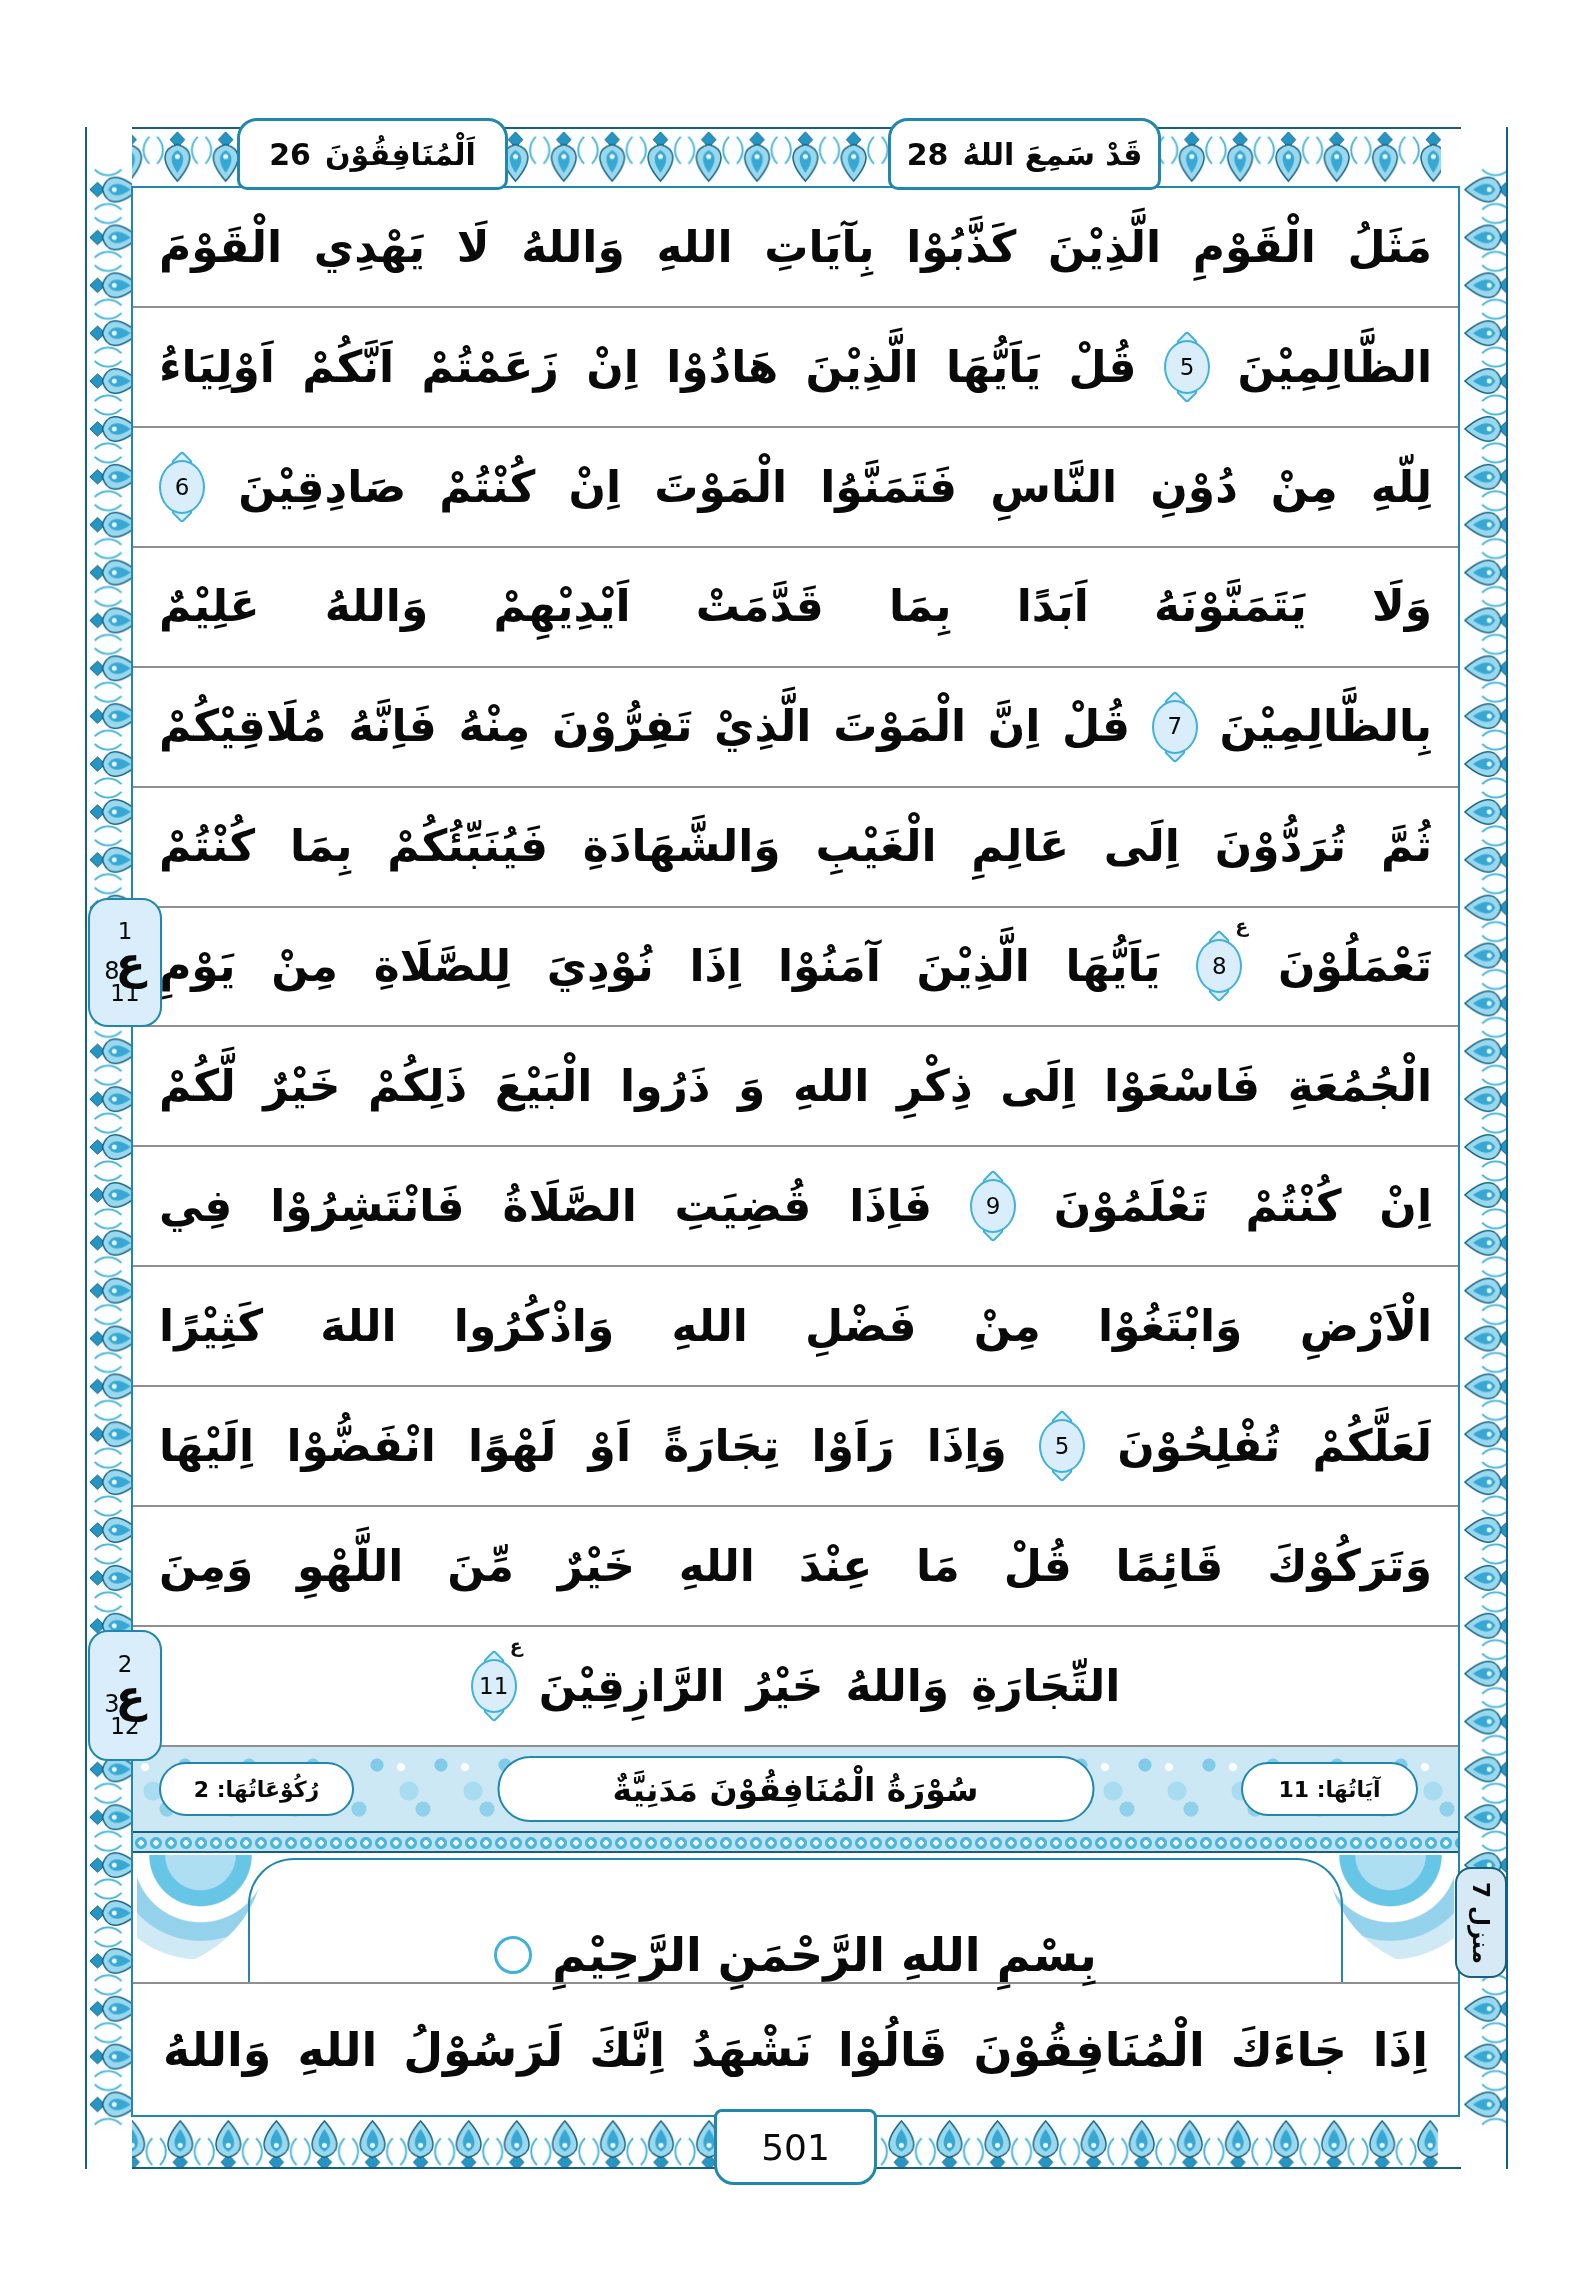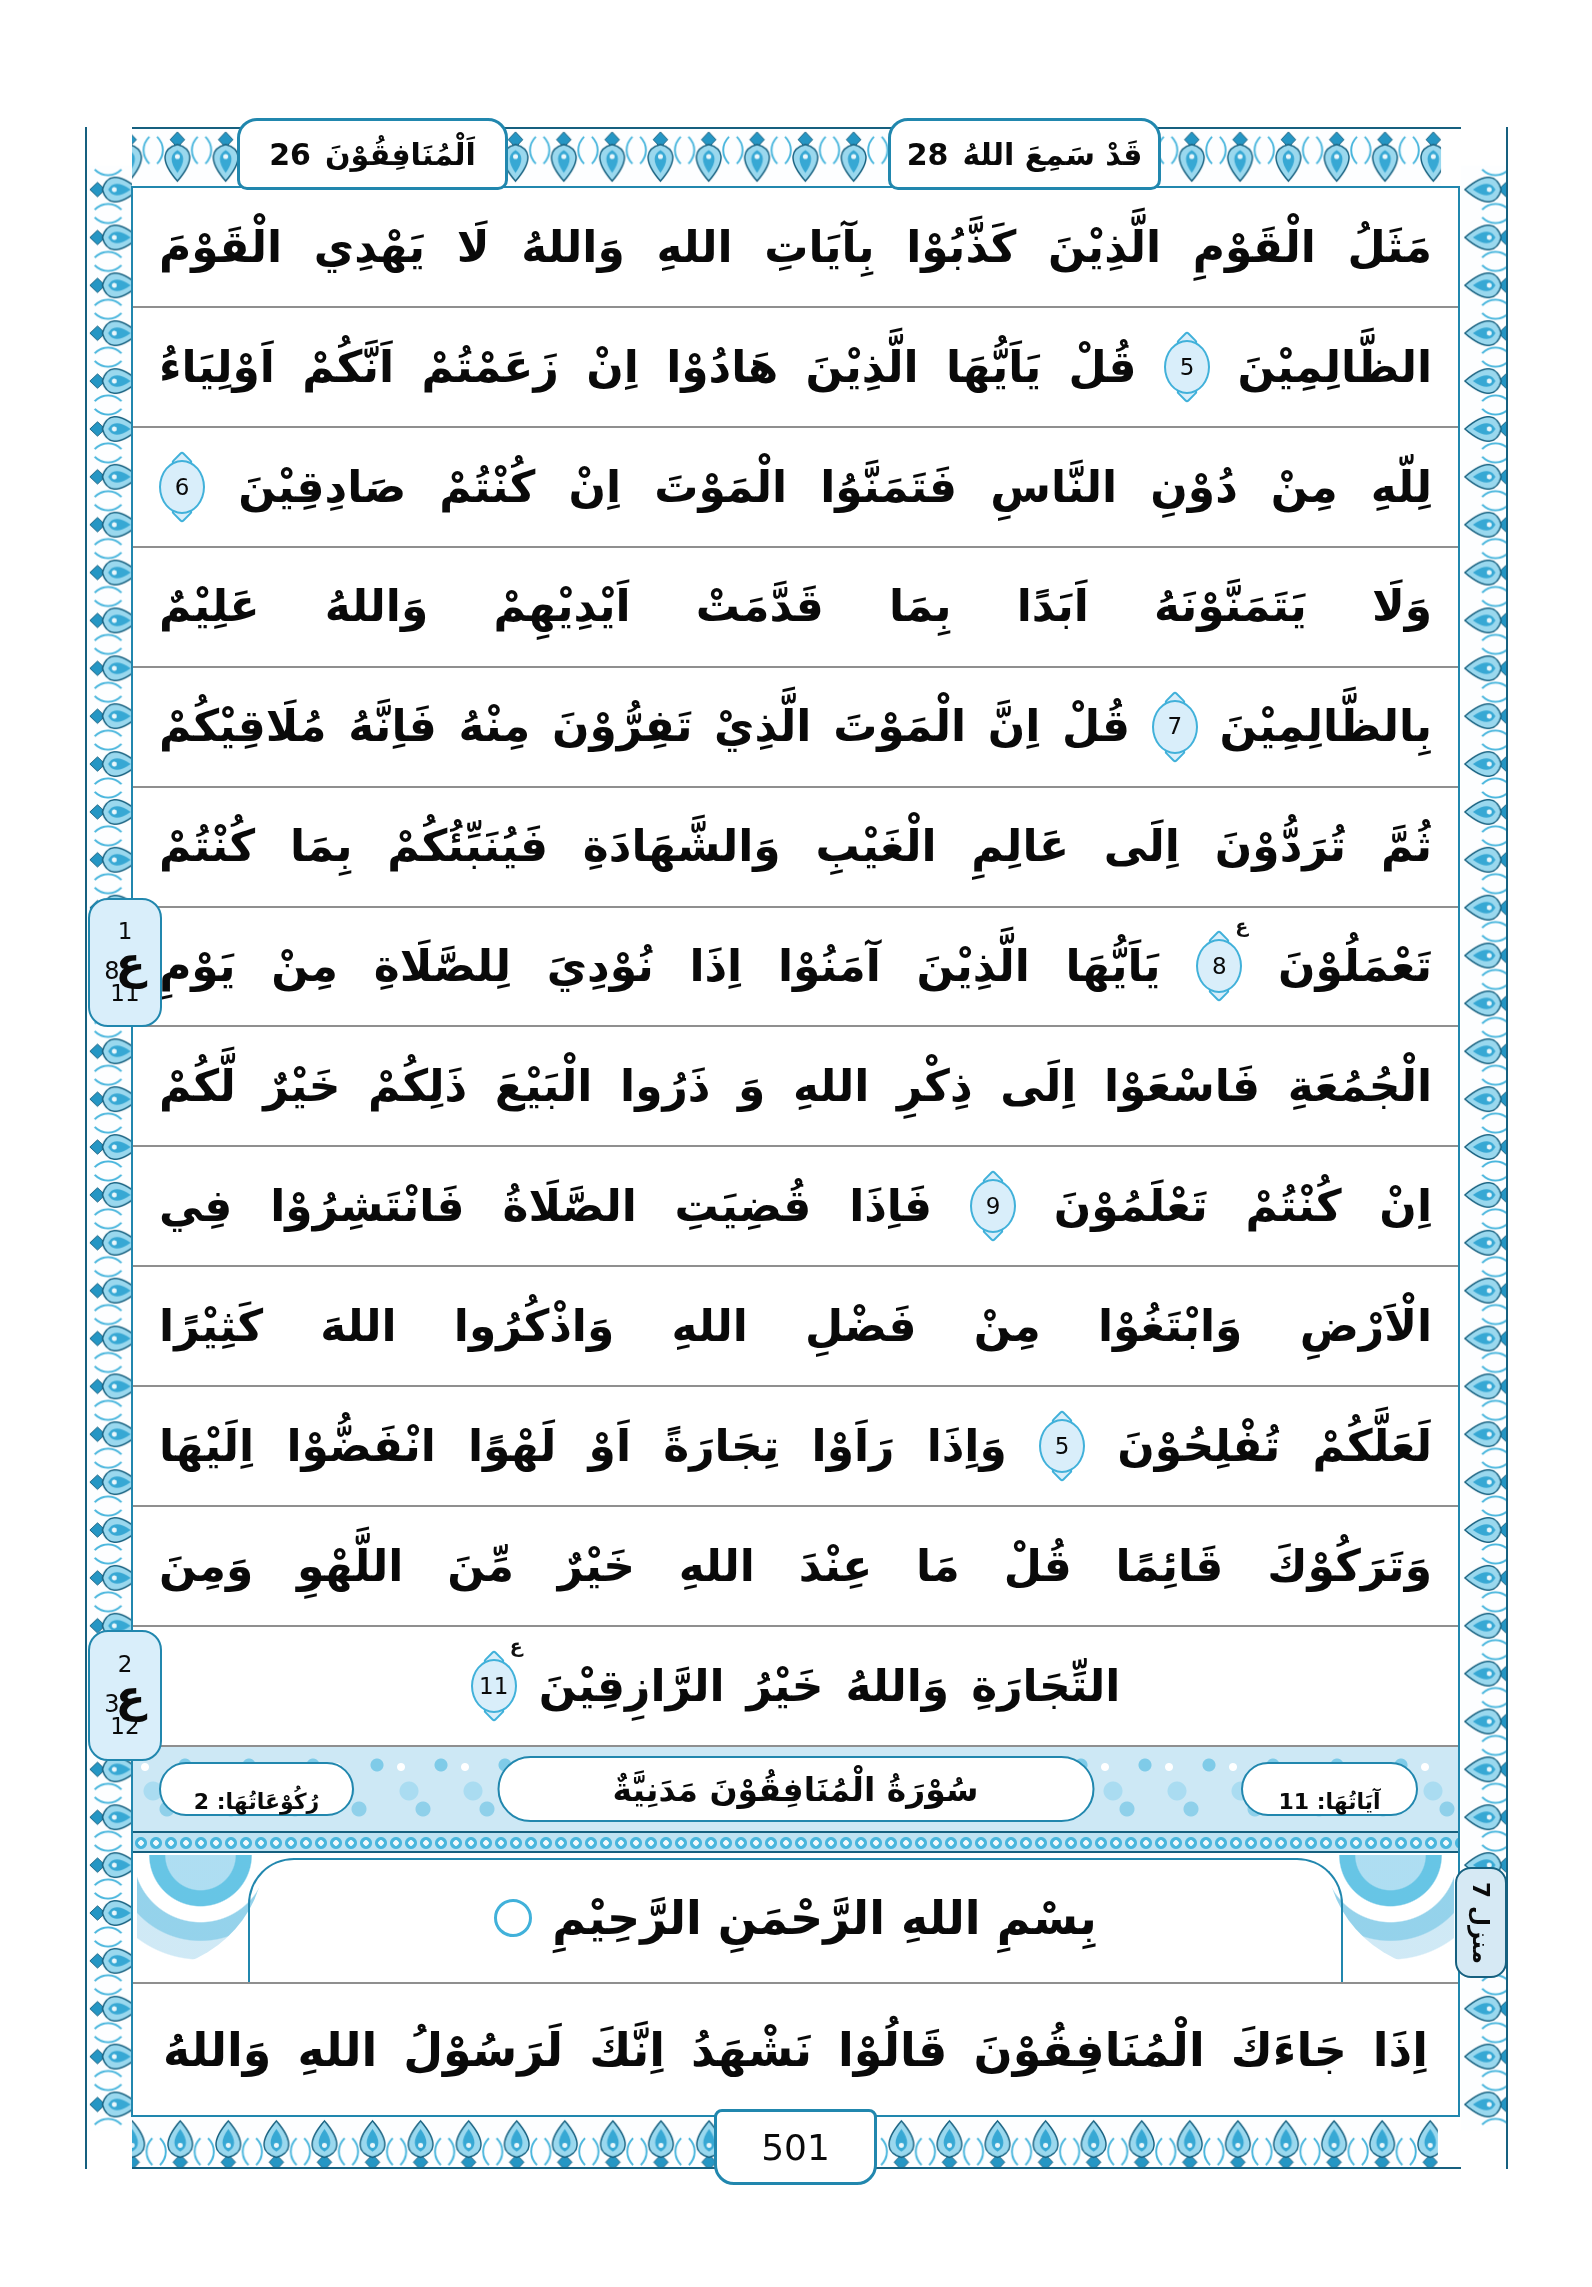--- a/index.html
+++ b/index.html
@@ -59,33 +59,33 @@
        radial-gradient(circle at 12px 20px, #ffffff 3.5px, transparent 4.5px),
        radial-gradient(circle at 34px 62px, #8fd0ea 7px, transparent 8px),
        radial-gradient(circle at 52px 18px, #7fcbe8 6px, transparent 7px),
        radial-gradient(circle at 20px 44px, #aadcf1 9px, transparent 10px);
      background-size:64px 86px;border-bottom:2px solid var(--accent_dark);}
   .band-cartouche{position:absolute;left:50%;top:50%;transform:translate(-50%,-50%);
      width:597px;height:66px;background:#ffffff;border:2.5px solid var(--inner_line);
      border-radius:34px;display:flex;align-items:center;justify-content:center;
      font-size:33px;font-weight:700;direction:rtl;}
   .band-oval{position:absolute;top:50%;transform:translateY(-50%);height:54px;background:#ffffff;
-     border:2.5px solid var(--inner_line);border-radius:28px;display:flex;align-items:flex-end;
+     border:2.5px solid var(--inner_line);border-radius:28px;display:flex;align-items:center;
      justify-content:center;font-size:22px;font-weight:700;direction:rtl;padding:0 16px;}
   #oval-ayat{right:40px;min-width:177px;}
   #oval-ruku{left:26px;min-width:195px;}
 
   
   #rope{height:20px;background-color:#bfe2f2;
      background-image:radial-gradient(circle at 8px 50%, #f2fafd 2.5px, #49b6dd 3px 5.5px, transparent 6.5px);
      background-size:15px 20px;border-bottom:2px solid var(--accent_dark);}
 
   
   #bismillah{position:relative;height:131px;background:#ffffff;border-bottom:2px solid var(--separator);
-     display:flex;align-items:center;justify-content:center;}
+     display:flex;align-items:flex-end;justify-content:center;}
   #bismillah .frame{position:absolute;left:115px;right:115px;top:5px;bottom:0;
      border:2.5px solid var(--inner_line);border-bottom:none;border-radius:46px 46px 0 0;}
   .bcorner{position:absolute;top:2px;width:127px;height:117px;opacity:.95;
      background:
        radial-gradient(circle at 50% 0%, #aadcf1 0 26%, #5fc2e4 27% 38%, #ffffff 39% 50%, #8fd0ea 51% 64%, #cde8f5 65% 78%, transparent 79%);}
   .bcorner.left{left:4px;border-bottom-right-radius:100%;}
   .bcorner.right{right:4px;border-bottom-left-radius:100%;}
   #bismillah-text{position:relative;z-index:2;display:flex;align-items:center;gap:20px;
      direction:rtl;font-size:46px;font-weight:700;}
   .empty-circle{display:inline-block;width:38px;height:38px;border:3px solid var(--border_main);

